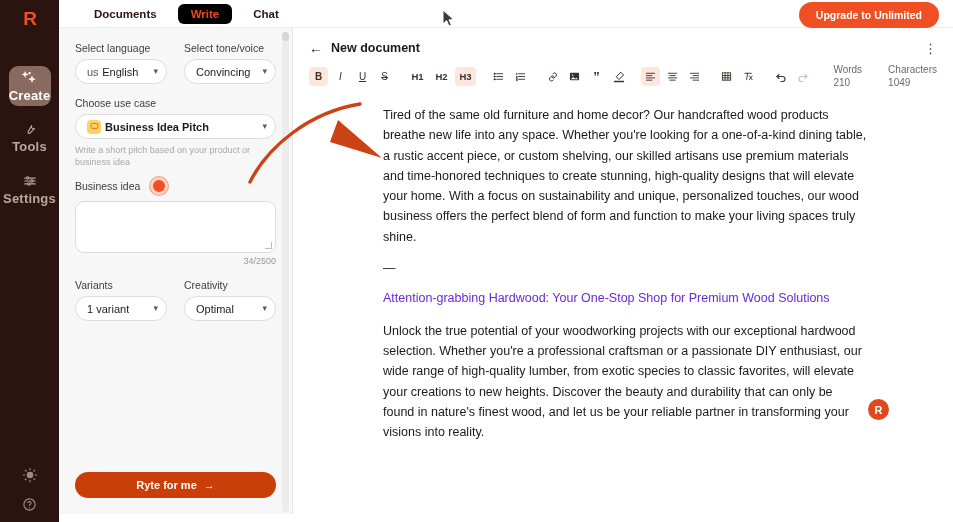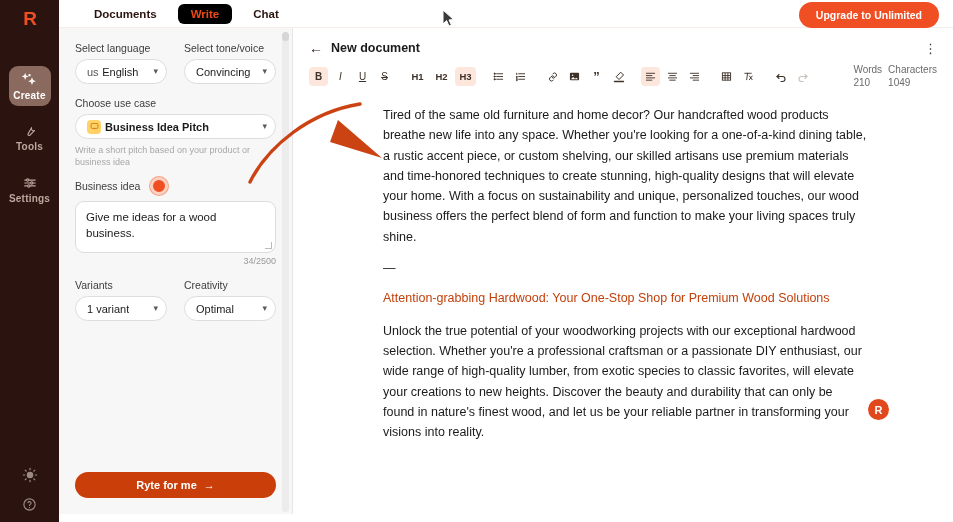--- a/index.html
+++ b/index.html
@@ -28,21 +28,21 @@
   }
   .rail-nav { margin-top: 34px; width: 100%; display: flex; flex-direction: column; align-items: center; }
   .rail-item {
     width: 42px; height: 40px; border-radius: 9px;
     display: flex; flex-direction: column; align-items: center; justify-content: center;
     gap: 3px; margin-bottom: 12px; cursor: pointer;
   }
   .rail-item.active { background: #8a6a5e; }
   .rail-item .ri { display: block; line-height: 0; }
   .rail-item .rlabel {
-    font-size: 10px; color: #bca79e; font-weight: 700; letter-spacing: .2px;
+    font-size: 13px; color: #bca79e; font-weight: 700; letter-spacing: .2px;
   }
   .rail-item.active .rlabel { color: #ffffff; }
   .rail-bottom {
     position: absolute; bottom: 6px; left: 0; width: 100%;
     display: flex; flex-direction: column; align-items: center; gap: 10px;
   }
 
   
   .main { flex: 1; display: flex; flex-direction: column; height: 514px; position: relative; }
 
@@ -139,34 +139,34 @@
   .toolbar { display: flex; align-items: center; padding: 6px 16px 10px 16px; gap: 0; }
   .tb {
     width: 19px; height: 19px; display: flex; align-items: center; justify-content: center;
     font-size: 10px; color: #3d3128; border-radius: 4px; cursor: pointer;
     margin-right: 3px; flex: 0 0 auto;
   }
   .tb.on { background: #fde7dd; }
   .tb.h { width: 21px; font-size: 9.5px; font-weight: 700; }
   .tb.dim { color: #c9c0ba; }
   .sep { width: 10px; flex: 0 0 10px; }
-  .counts { margin-left: auto; display: flex; gap: 6px; }
+  .counts { margin-left: auto; display: flex; gap: 26px; }
   .cnt { text-align: left; }
   .cnt .ct { font-size: 10px; color: #6a6a6a; line-height: 1.25; }
   .cnt .cv { font-size: 10px; color: #6a6a6a; line-height: 1.25; }
 
   .doc {
     flex: 1; overflow: hidden; padding: 6px 86px 0 90px;
   }
   .para {
     font-size: 12.5px; line-height: 1.62; color: #1b1b1b; margin-bottom: 14px;
     font-family: "Liberation Sans", sans-serif;
   }
   .divider-dash { font-size: 12.5px; color: #1b1b1b; margin-bottom: 14px; }
-  .heading { font-size: 12.5px; line-height: 1.45; color: #c2410c; margin-bottom: 14px; }
+  .heading { font-size: 12.5px; line-height: 1.45; color: #6d28d9; margin-bottom: 14px; }
 
   
   .annotation { position: absolute; left: 0; top: 0; width: 953px; height: 522px; pointer-events: none; }
   .float-badge {
     position: absolute; left: 868px; top: 399px;
     width: 21px; height: 21px; border-radius: 50%;
     background: #e1491c; color: #fff;
     display: flex; align-items: center; justify-content: center;
     font-size: 11px; font-weight: 700; cursor: pointer;
   }
@@ -282,21 +282,20 @@
             </div>
             <div class="hint">Write a short pitch based on your product or business idea</div>
           </div>
 
           <div class="bi-row">
             <span class="bi-label">Business idea</span>
             <span class="rec-dot"></span>
           </div>
 
           <div class="textarea">
-            <span>Give me ideas for a wood business.</span>
             <span class="resizer"></span>
           </div>
           <div class="counter">34/2500</div>
 
           <div class="row2 mt14">
             <div class="col">
               <div class="field-label">Variants</div>
               <div class="select">
                 <span class="sv">1 variant</span>
                 <span class="chev">▾</span>

